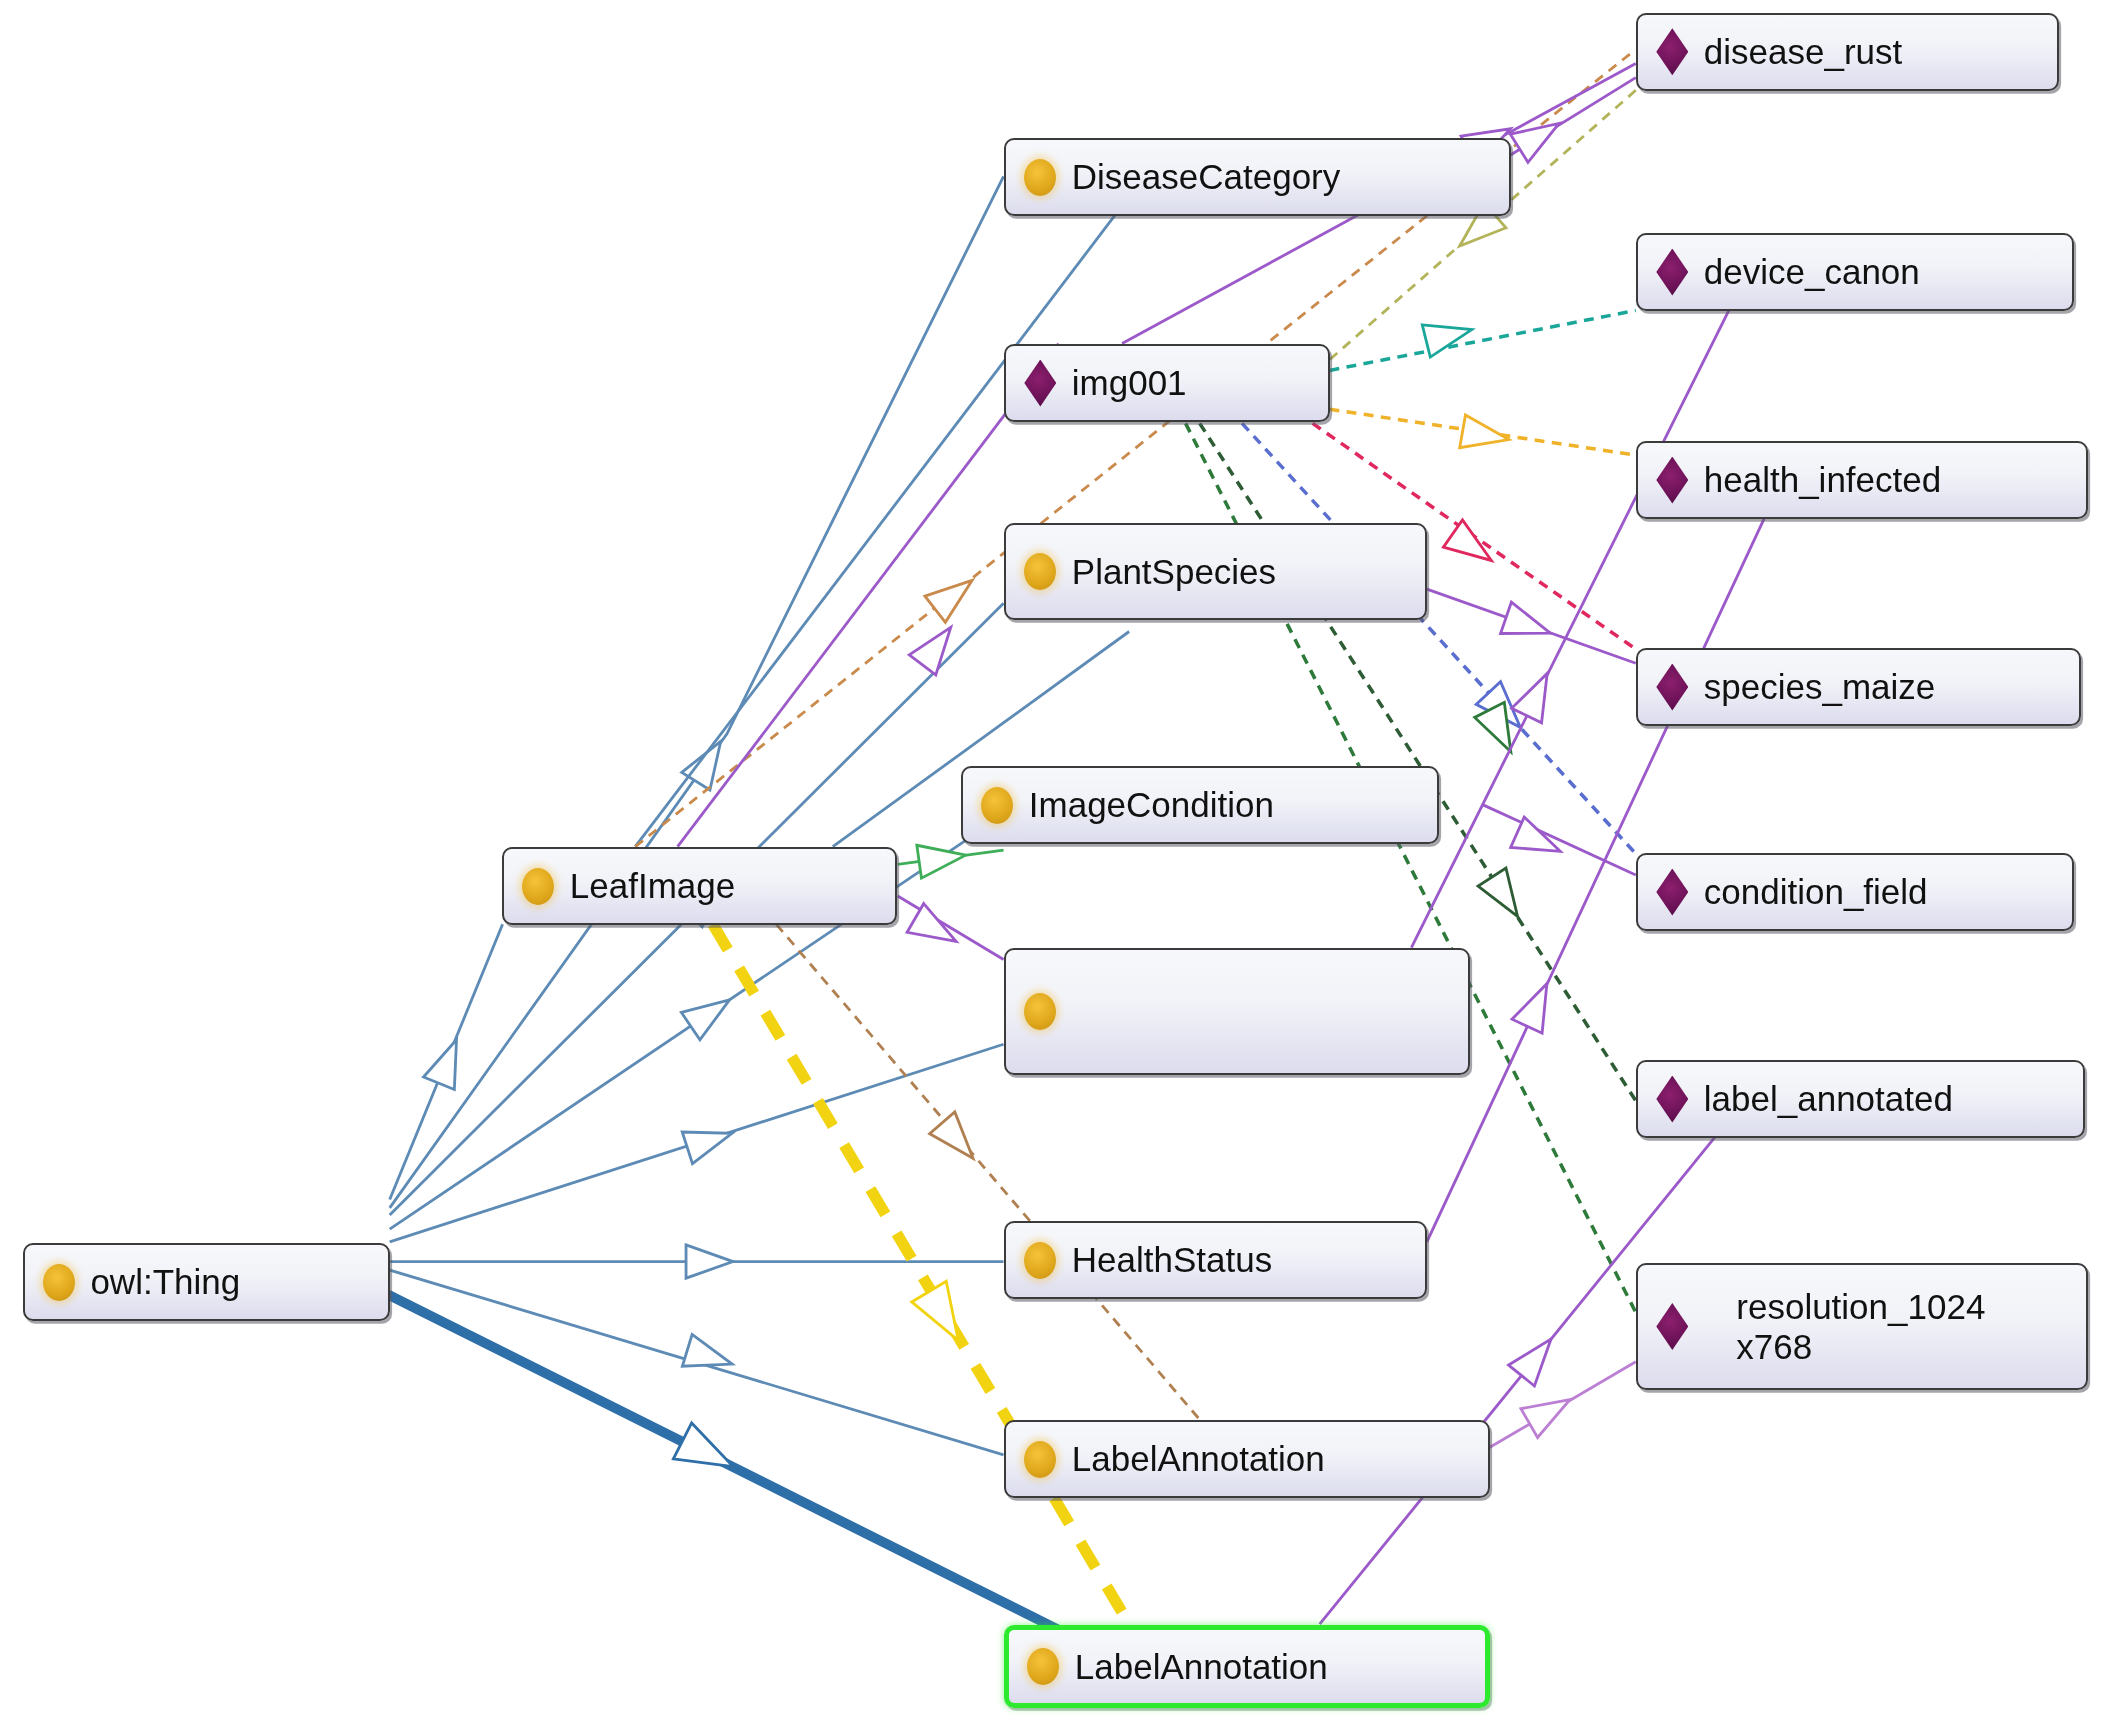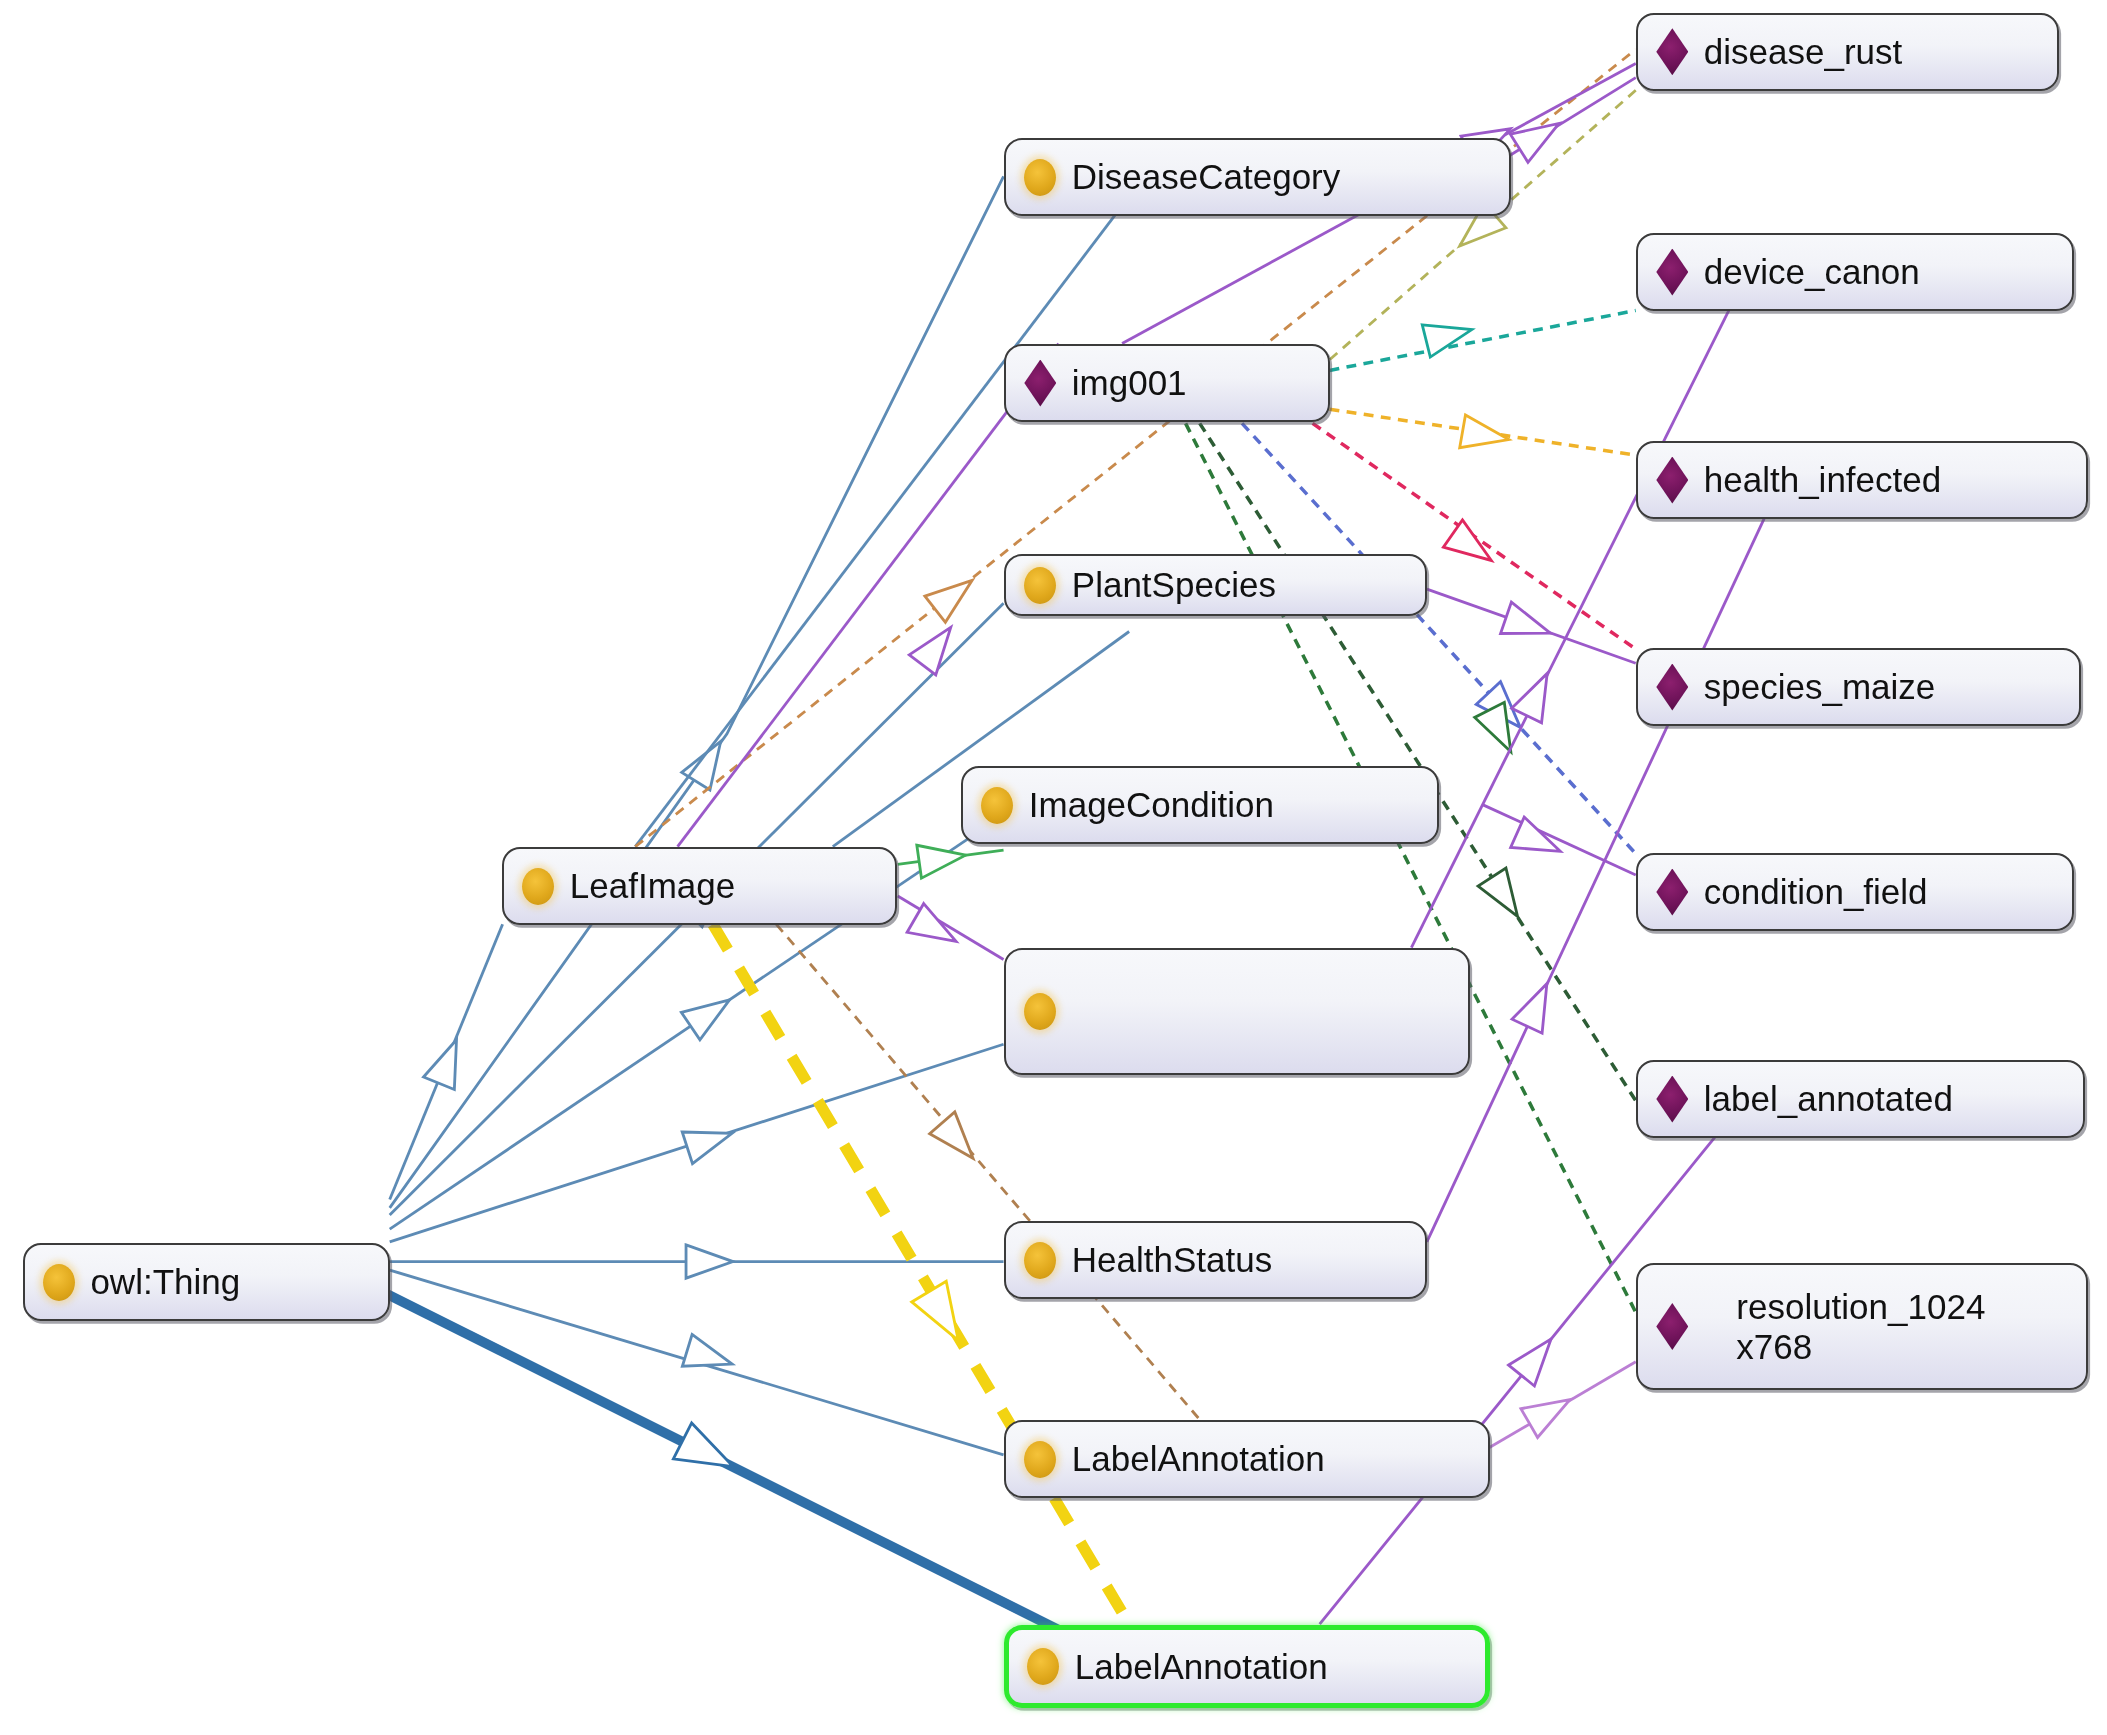--- a/index.html
+++ b/index.html
@@ -23,21 +23,21 @@
     pointer-events: none;
   }
   .node {
     position: absolute;
     box-sizing: border-box;
     display: flex;
     align-items: center;
     gap: 15.5px;
     padding: 0 18.3px;
     border: 2.1px solid #3b3b3b;
-    border-radius: 18px;
+    border-radius: 10px;
     background: linear-gradient(to bottom, #f7f8fb 0%, #f2f3f8 42%, #dcdcee 100%);
     box-shadow: 2.1px 2.8px 0 rgba(90,90,100,0.55);
   }
   .node.selected {
     border: 5px solid #2eea2e;
     box-shadow: 0 0 7px rgba(46,234,46,0.55), 2.1px 2.8px 0 rgba(90,90,100,0.4);
   }
   .node-label {
     font-size: 35px;
     color: #111111;
@@ -193,21 +193,21 @@
     </svg>
   <div id="node-layer">
       <div class="node" style="left: 1004px; top: 138px; width: 507px; height: 78px;">
         <span class="ico-class"></span>
         <span class="node-label">DiseaseCategory</span>
       </div>
       <div class="node" style="left: 1004px; top: 344px; width: 326px; height: 78px;">
         <span class="ico-individual"></span>
         <span class="node-label">img001</span>
       </div>
-      <div class="node" style="left: 1004px; top: 554px; width: 423px; height: 62px;">
+      <div class="node" style="left: 1004px; top: 523px; width: 423px; height: 97px;">
         <span class="ico-class"></span>
         <span class="node-label">PlantSpecies</span>
       </div>
       <div class="node" style="left: 961px; top: 766px; width: 478px; height: 78px;">
         <span class="ico-class"></span>
         <span class="node-label">ImageCondition</span>
       </div>
       <div class="node" style="left: 502px; top: 847px; width: 395px; height: 78px;">
         <span class="ico-class"></span>
         <span class="node-label">LeafImage</span>

